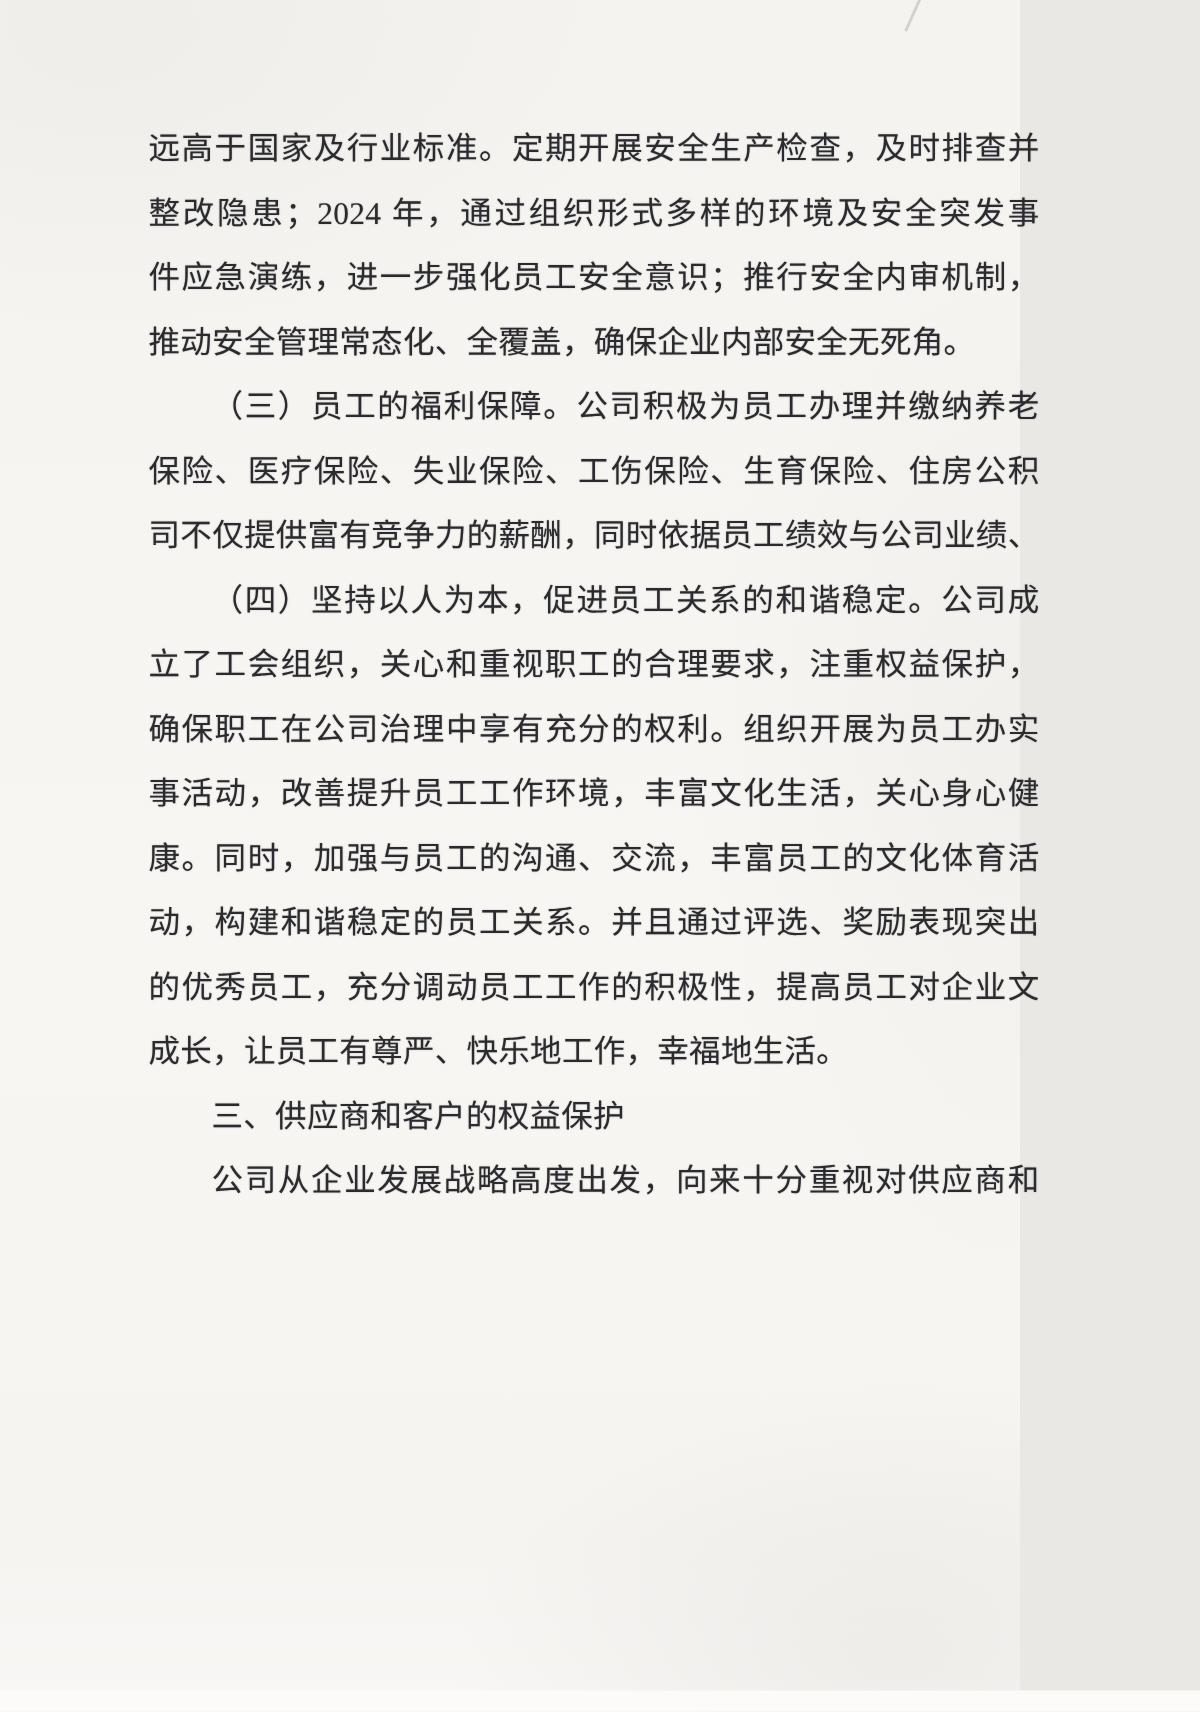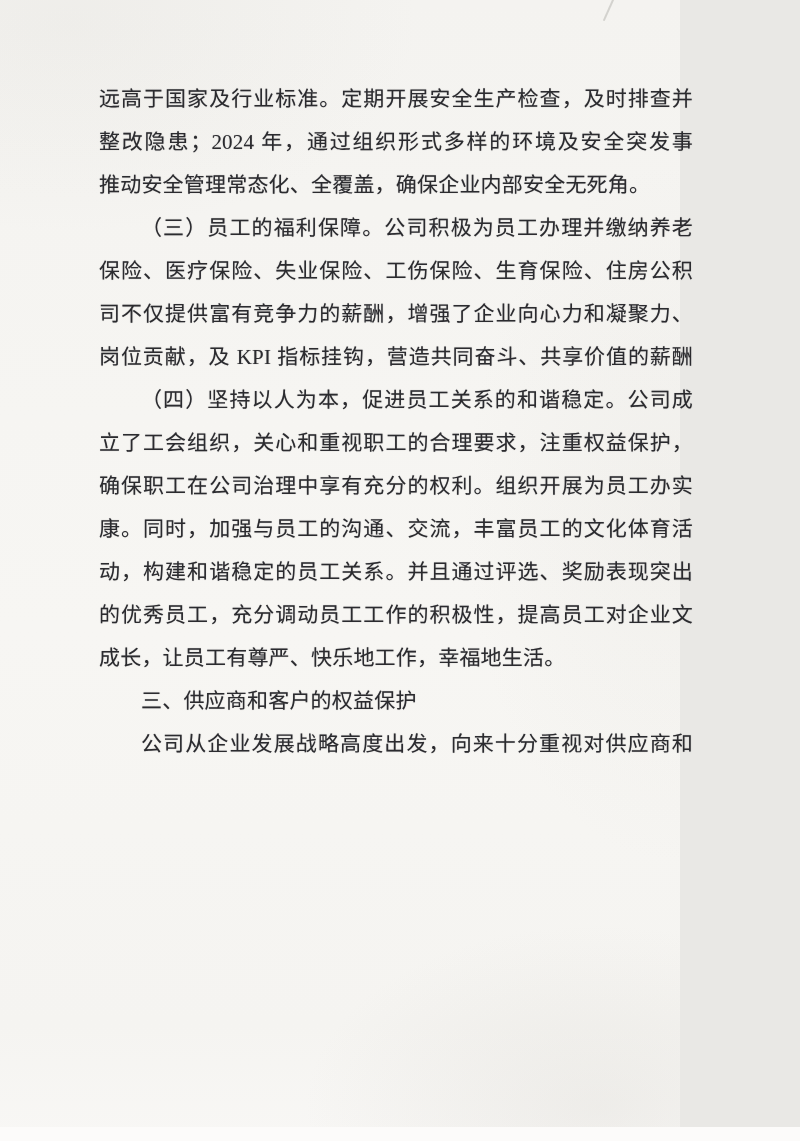--- a/index.html
+++ b/index.html
@@ -60,28 +60,29 @@
 </head>
 <body>
 
 <div class="scan-page">
 
   <div class="scratch"></div>
 
   <div class="text-block">
     <div class="line">远高于国家及行业标准。定期开展安全生产检查，及时排查并</div>
     <div class="line">整改隐患；2024 年，通过组织形式多样的环境及安全突发事</div>
+    <div class="line">件应急演练，进一步强化员工安全意识；推行安全内审机制，</div>
     <div class="line para-end">推动安全管理常态化、全覆盖，确保企业内部安全无死角。</div>
     <div class="line indent">（三）员工的福利保障。公司积极为员工办理并缴纳养老</div>
     <div class="line">保险、医疗保险、失业保险、工伤保险、生育保险、住房公积</div>
-    <div class="line">司不仅提供富有竞争力的薪酬，增强了企业向心力和凝聚力、</div>
-    <div class="line">岗位贡献，及 KPI 指标挂钩，营造共同奋斗、共享价值的薪酬</div>
+    <div class="line">司不仅提供富有竞争力的薪酬，同时依据员工绩效与公司业绩、</div>
     <div class="line indent">（四）坚持以人为本，促进员工关系的和谐稳定。公司成</div>
     <div class="line">立了工会组织，关心和重视职工的合理要求，注重权益保护，</div>
     <div class="line">确保职工在公司治理中享有充分的权利。组织开展为员工办实</div>
+    <div class="line">事活动，改善提升员工工作环境，丰富文化生活，关心身心健</div>
     <div class="line">康。同时，加强与员工的沟通、交流，丰富员工的文化体育活</div>
     <div class="line">动，构建和谐稳定的员工关系。并且通过评选、奖励表现突出</div>
     <div class="line">的优秀员工，充分调动员工工作的积极性，提高员工对企业文</div>
     <div class="line para-end">成长，让员工有尊严、快乐地工作，幸福地生活。</div>
     <div class="line indent para-end">三、供应商和客户的权益保护</div>
     <div class="line indent">公司从企业发展战略高度出发，向来十分重视对供应商和</div>
   </div>
 
   <div class="scanner-strip"></div>
 </div>

